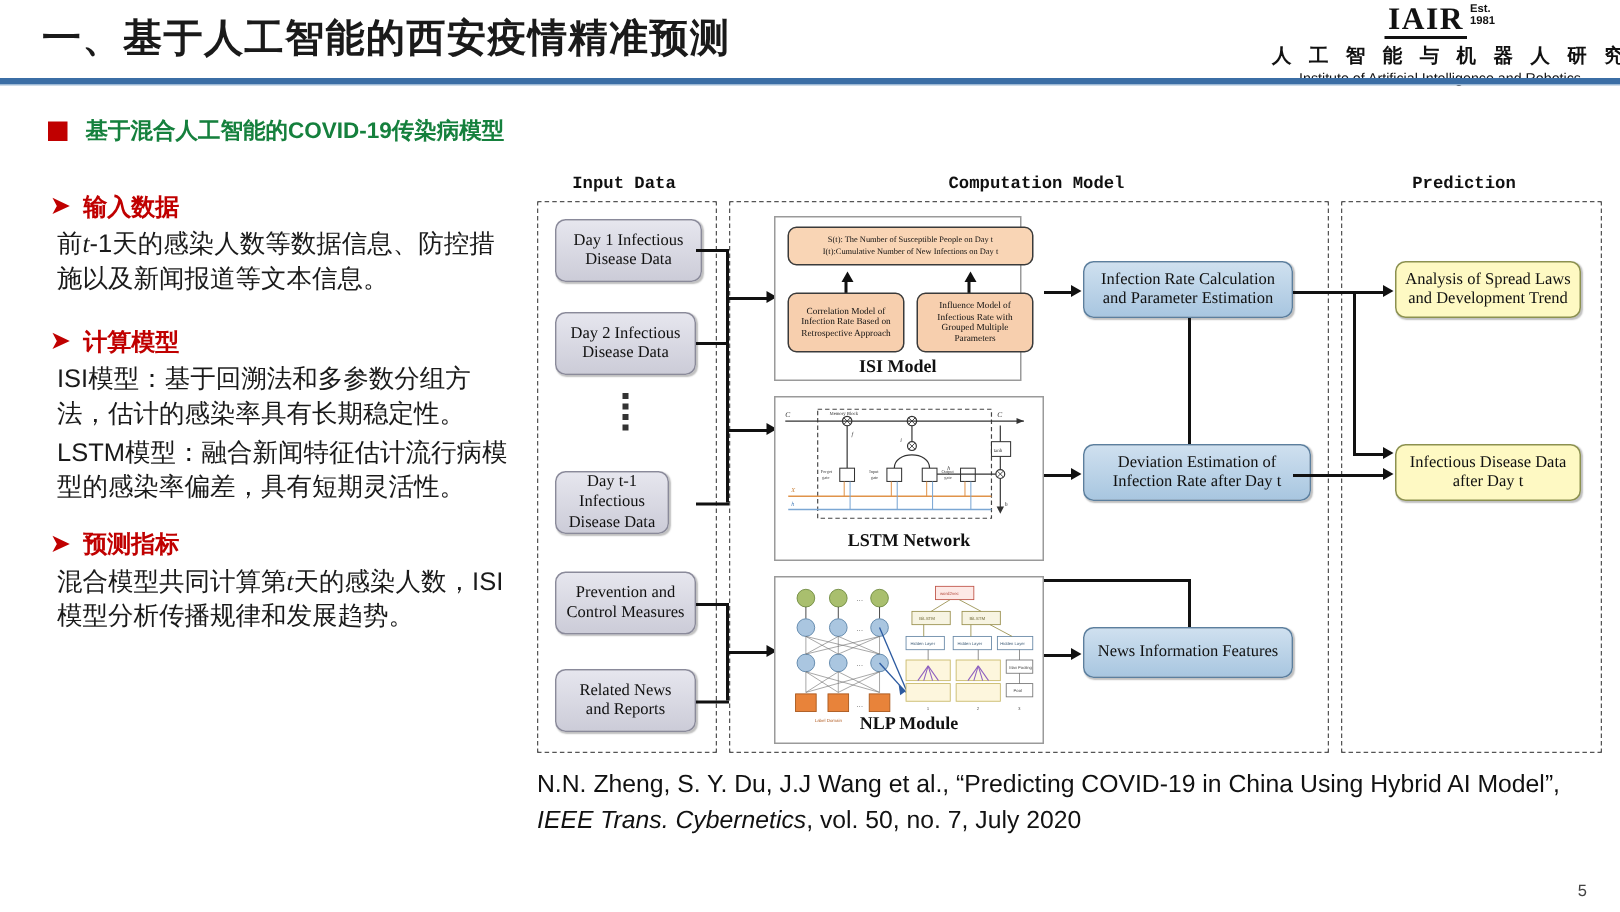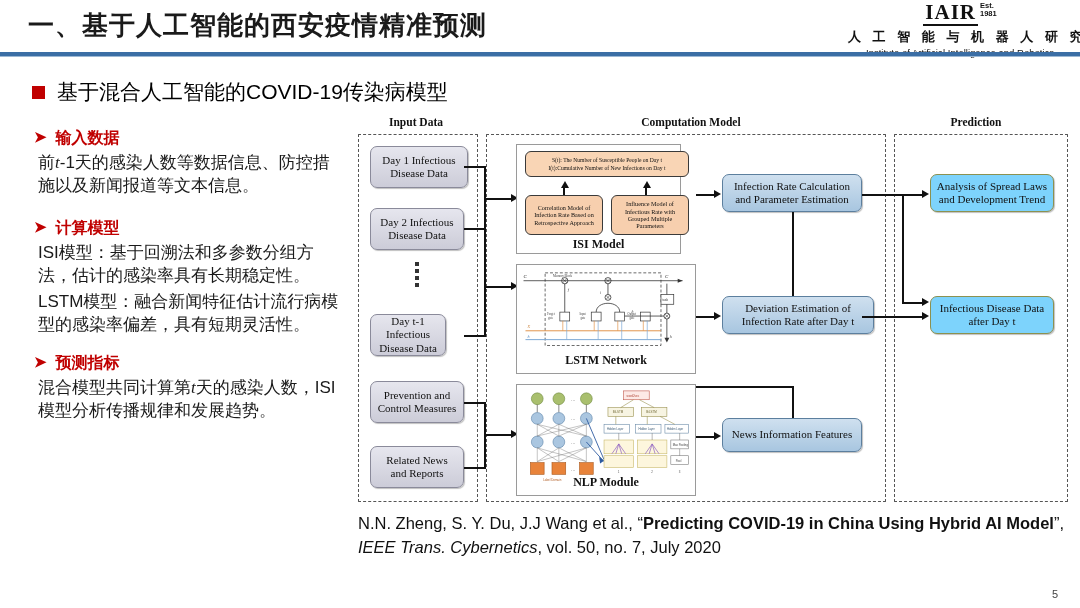--- a/index.html
+++ b/index.html
@@ -40,21 +40,21 @@
     position:absolute;left:0;top:56px;width:1080px;height:1px;
     background:#9cb8d4;
   }
 
   
   .section-head{
     position:absolute;left:32px;top:78px;display:flex;align-items:center;gap:12px;
   }
   .sq-bullet{width:13px;height:13px;background:#c00000;display:inline-block;}
   .section-head-text{
-    font-size:21px;font-weight:normal;color:#000000;white-space:nowrap;
+    font-size:15px;font-weight:bold;color:#15803d;white-space:nowrap;
   }
 
   .left-col{position:absolute;left:34px;top:126px;width:312px;}
   .sub-head{
     display:flex;align-items:baseline;gap:9px;margin-top:2px;
   }
   .arrow-bullet{
     color:#c00000;font-size:15px;line-height:1;font-weight:bold;
     transform:translateY(-1px);
   }
@@ -67,21 +67,21 @@
   }
   .body-text i{font-family:"Liberation Serif",serif;font-style:italic;}
   .gap-a{height:18px;}
   .gap-b{height:14px;}
 
   
   .diagram{
     position:absolute;left:356px;top:116px;width:712px;height:392px;
   }
   .col-label{
-    position:absolute;font-family:Liberation Serif, serif;
+    position:absolute;font-family:Liberation Mono, monospace;
     font-weight:bold;font-size:11.5px;color:#111;text-align:center;
   }
   .dash-box{
     position:absolute;border:1.6px dashed #555;border-radius:1px;
   }
   .node{
     position:absolute;box-sizing:border-box;border-radius:7px;
     display:flex;align-items:center;justify-content:center;text-align:center;
     font-family:"Liberation Serif",serif;color:#111;line-height:1.2;
   }
@@ -89,21 +89,21 @@
     background:linear-gradient(180deg,#e6e6ee 0%,#ccccd8 100%);
     border:1px solid #8a8a9a;font-size:11px;
     box-shadow:1px 1px 1px rgba(0,0,0,.25);
   }
   .node-blue{
     background:linear-gradient(180deg,#cfe0ef 0%,#a8c6e0 100%);
     border:1px solid #5c7f9e;font-size:11px;
     box-shadow:1px 1px 1px rgba(0,0,0,.25);
   }
   .node-olive{
-    background:#7dd3fc;border:1px solid #8c9150;font-size:11px;
+    background:#fef9c3;border:1px solid #8c9150;font-size:11px;
     box-shadow:1px 1px 1px rgba(0,0,0,.25);
   }
   .node-peach{
     background:#f7cfae;border:1.2px solid #3a3a3a;font-size:6.2px;
     border-radius:6px;padding:2px;
   }
   .node-peach-wide{
     background:#f9d5b5;border:1.2px solid #3a3a3a;font-size:5.6px;
     border-radius:6px;padding:2px 3px;
   }
@@ -136,21 +136,21 @@
   
   .lstm-art{position:absolute;left:0;top:0;width:100%;height:100%;}
   
   .nlp-art{position:absolute;left:0;top:0;width:100%;height:100%;}
 
   
   .citation{
     position:absolute;left:358px;top:512px;width:712px;
     font-size:16.5px;color:#111;line-height:1.45;
   }
-  .citation b{font-weight:bold;}
+  .citation b{font-weight:normal;}
   .citation i{font-style:italic;}
   .page-num{
     position:absolute;right:22px;bottom:8px;font-size:11px;color:#444;
   }
 </style>
 </head>
 <body>
 
 <div class="header">
   <div class="slide-title">一、基于人工智能的西安疫情精准预测</div>

